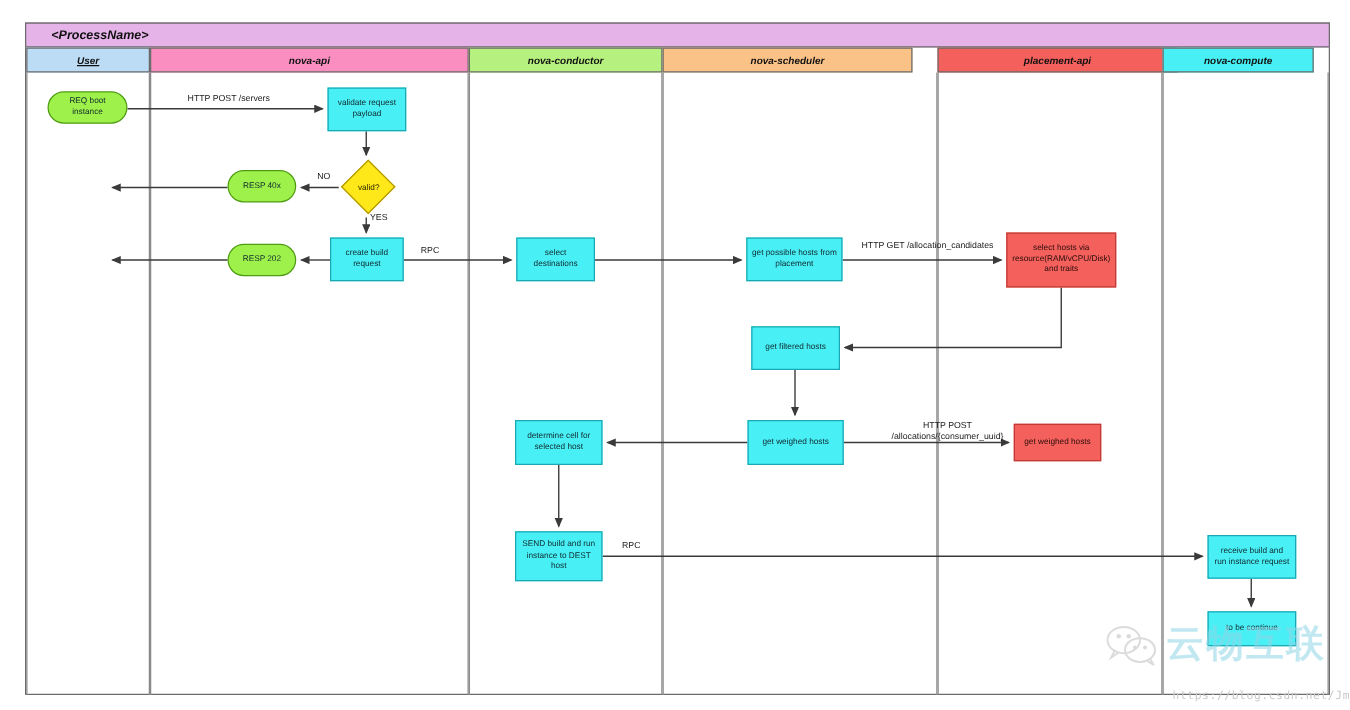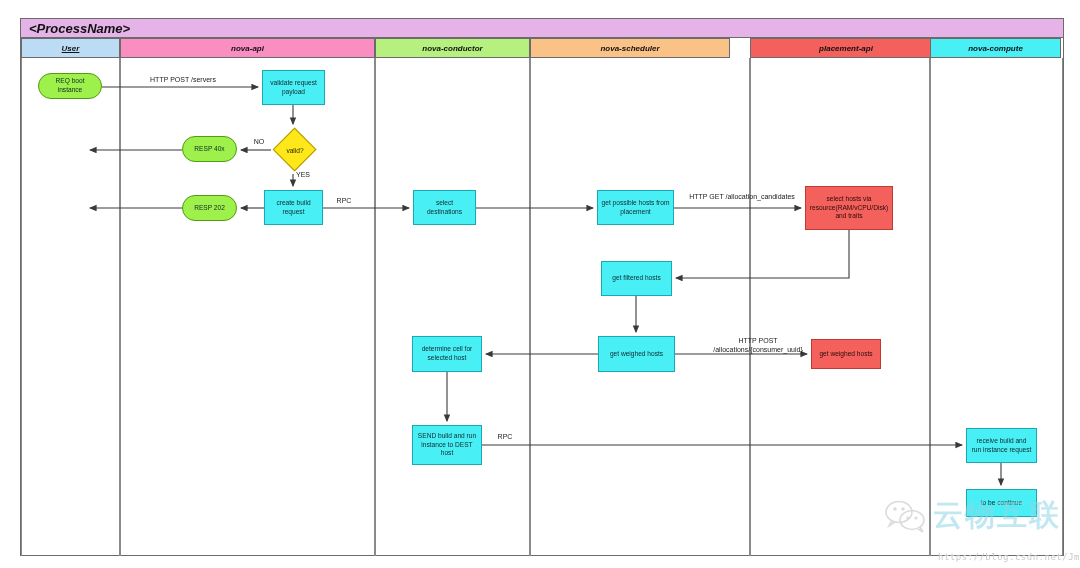--- a/index.html
+++ b/index.html
@@ -24,25 +24,25 @@
   }
   .pool-title {
     position: absolute;
     left: 20px; top: 18px;
     width: 1044px; height: 20px;
     box-sizing: border-box;
     background: #e5b3e8;
     border: 1px solid #6b6b6b;
     font-style: italic;
     font-weight: bold;
-    font-size: 13px;
+    font-size: 10px;
     color: #111;
     display: flex;
     align-items: center;
-    padding-left: 8px;
+    padding-left: 20px;
   }
   .lane-head {
     position: absolute;
     top: 38px; height: 20px;
     box-sizing: border-box;
     border: 1px solid #6b6b6b;
     font-style: italic;
     font-weight: bold;
     font-size: 8px;
     color: #111;
@@ -138,21 +138,21 @@
 
   <div class="pool"></div>
   <div class="pool-title">&lt;ProcessName&gt;</div>
 
   <div id="lane-heads">
       <div class="lane-head" style="left: 21px; width: 99px; background: rgb(188, 220, 245); text-decoration: underline;">User</div>
       <div class="lane-head" style="left: 120px; width: 255px; background: rgb(250, 142, 193);">nova-api</div>
       <div class="lane-head" style="left: 375px; width: 155px; background: rgb(182, 240, 126);">nova-conductor</div>
       <div class="lane-head" style="left: 530px; width: 200px; background: rgb(251, 194, 135);">nova-scheduler</div>
       <div class="lane-head" style="left: 750px; width: 192px; background: rgb(244, 96, 91);">placement-api</div>
-      <div class="lane-head" style="left: 930px; width: 131px; background: rgb(72, 240, 246);">nova-compute</div>
+      <div class="lane-head" style="left: 930px; width: 121px; background: rgb(72, 240, 246);">nova-compute</div>
     </div>
   <div id="lane-bodies">
       <div class="lane-body" style="left: 21px; width: 99px;"></div>
       <div class="lane-body" style="left: 120px; width: 255px;"></div>
       <div class="lane-body" style="left: 375px; width: 155px;"></div>
       <div class="lane-body" style="left: 530px; width: 220px;"></div>
       <div class="lane-body" style="left: 750px; width: 180px;"></div>
       <div class="lane-body" style="left: 930px; width: 133px;"></div>
     </div>
 

